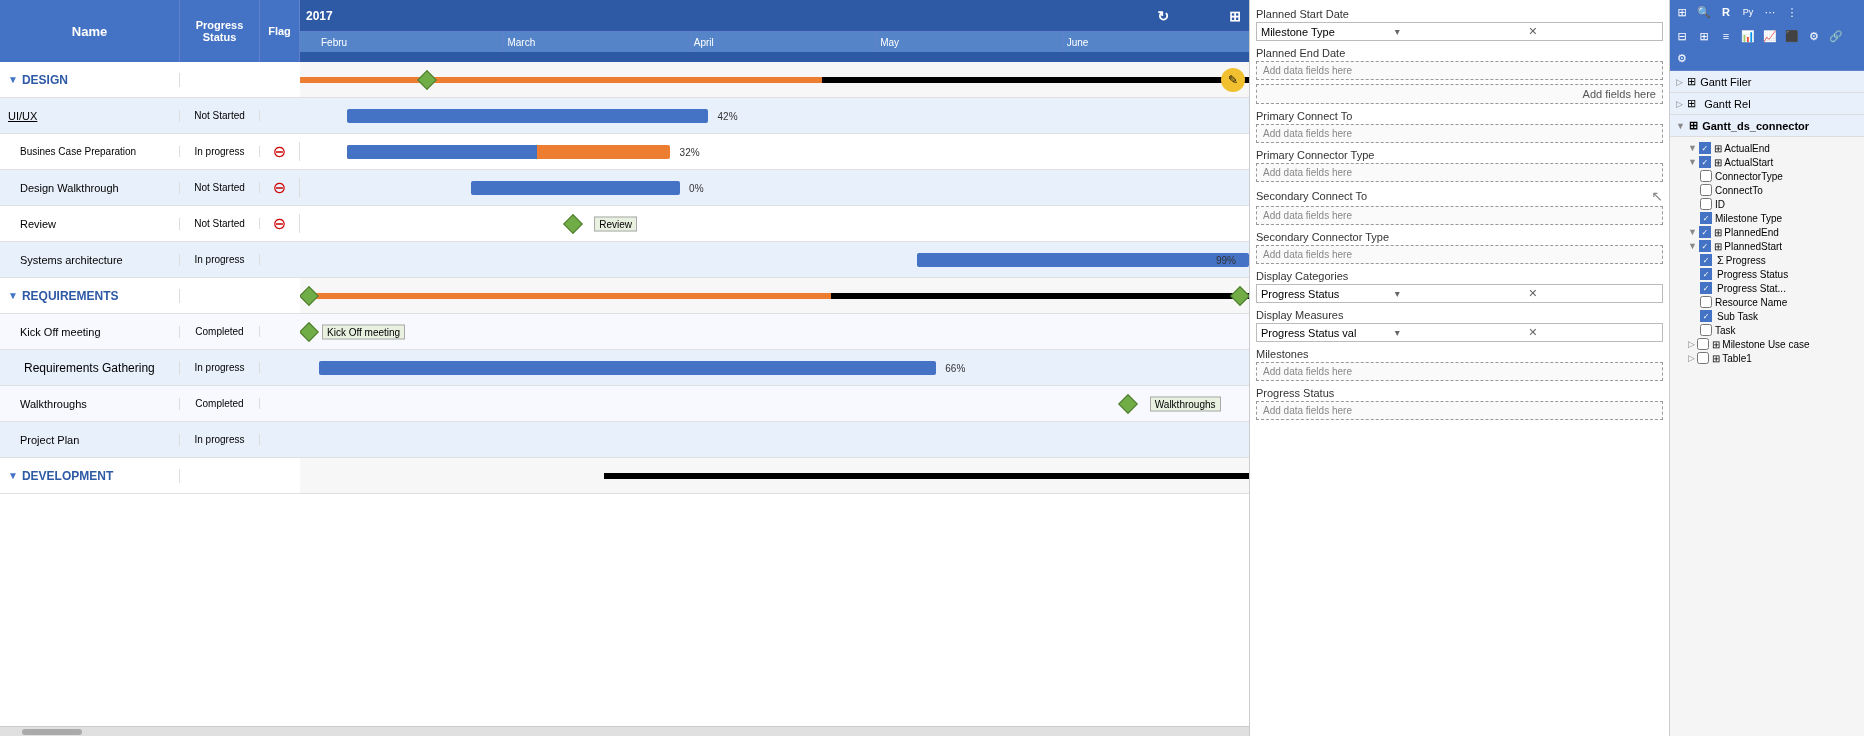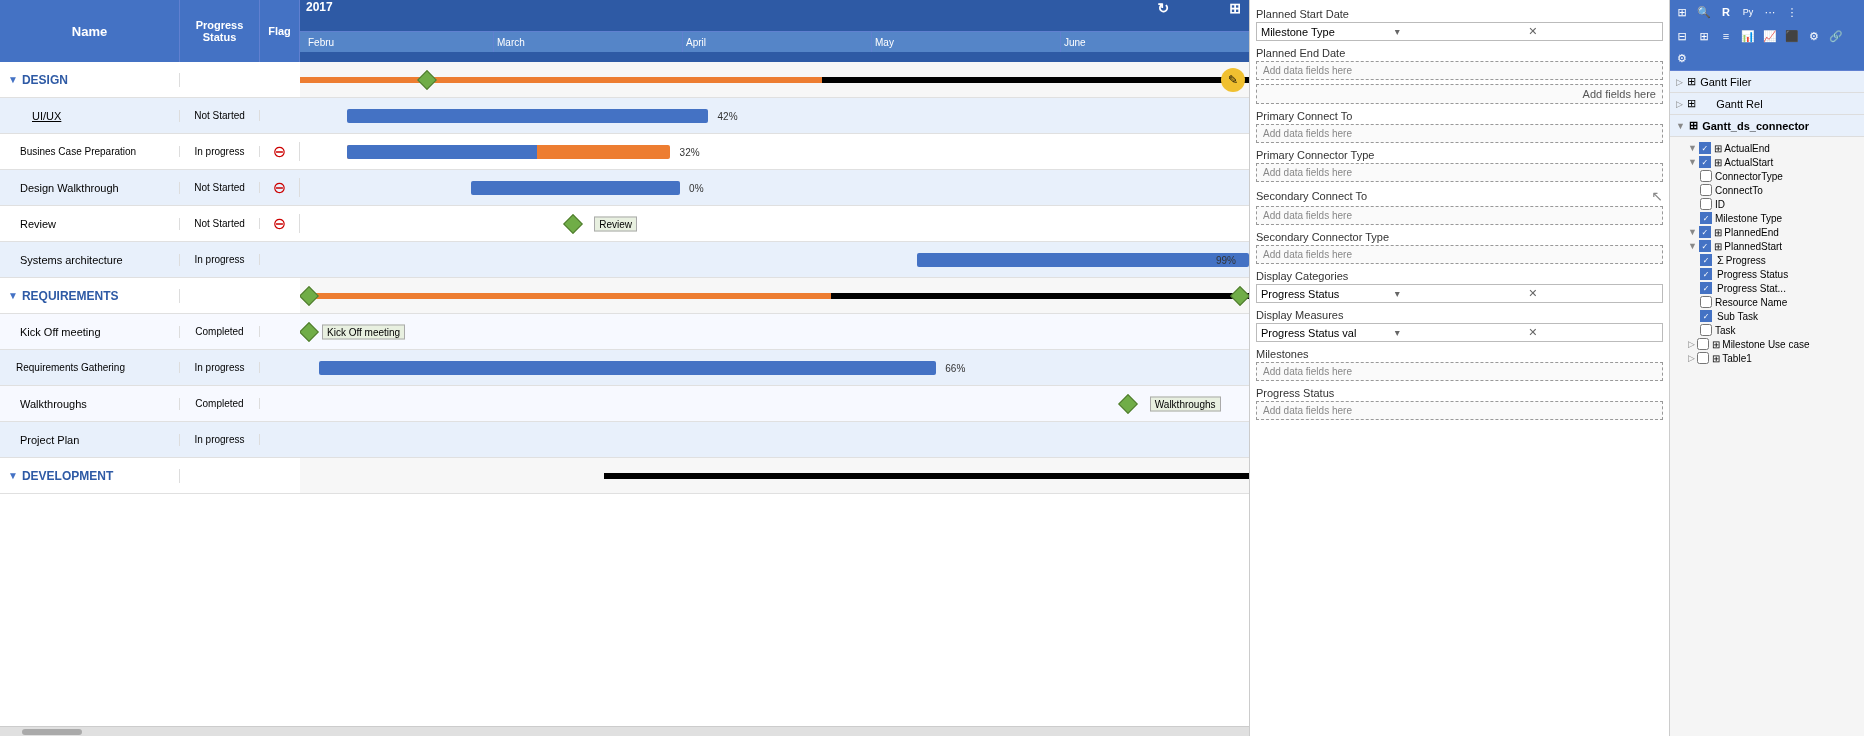--- a/index.html
+++ b/index.html
@@ -238,29 +238,29 @@
       <span>Name</span>
     </div>
     <div class="col-progress" style="background:#4472c4; color:#fff; border-right:1px solid #6080d0; font-size:11px; font-weight:bold; justify-content:center; text-align:center;">
       <span>Progress Status</span>
     </div>
     <div class="col-flag" style="background:#4472c4; color:#fff; border-right:1px solid #6080d0; font-size:11px; font-weight:bold;">
       <span>Flag</span>
     </div>
     <div class="timeline-header" style="flex:1; background:#2e5aa5; position:relative;">
 
-      <div style="height:32px; background:#2e5aa5; display:flex; align-items:flex-start; padding-left:6px; color:#fff; font-size:12px; font-weight:bold; border-bottom:1px solid #6080d0;">
+      <div style="height:32px; background:#2e5aa5; display:flex; align-items:center; padding-left:6px; color:#fff; font-size:12px; font-weight:bold; border-bottom:1px solid #6080d0;">
         <span>2017</span>
         <div style="margin-left:auto; margin-right:60px; color:#fff; font-size:14px; cursor:pointer;">↻</div>
         <div style="margin-right:8px; color:#fff; font-size:14px; cursor:pointer;">⊞</div>
       </div>
 
 
       <div style="height:20px; display:flex; background:#5585c8;">
-        <div style="flex:1; display:flex; align-items:center; padding-left:8px; color:#fff; font-size:10px; border-right:1px solid #6080d0;">Febru</div>
+        <div style="flex:1; display:flex; align-items:center; padding-left:21px; color:#fff; font-size:10px; border-right:1px solid #6080d0;">Febru</div>
         <div style="flex:1; display:flex; align-items:center; padding-left:3px; color:#fff; font-size:10px; border-right:1px solid #6080d0;">March</div>
         <div style="flex:1; display:flex; align-items:center; padding-left:3px; color:#fff; font-size:10px; border-right:1px solid #6080d0;">April</div>
         <div style="flex:1; display:flex; align-items:center; padding-left:3px; color:#fff; font-size:10px; border-right:1px solid #6080d0;">May</div>
         <div style="flex:1; display:flex; align-items:center; padding-left:3px; color:#fff; font-size:10px;">June</div>
       </div>
     </div>
   </div>
 
   <div class="gantt-body">
 
@@ -279,21 +279,21 @@
 
         <div class="diamond" style="left:120px;"></div>
 
         <div class="pct-label" style="right:6px;">60%</div>
 
         <div class="edit-icon">✎</div>
       </div>
     </div>
 
     <div class="gantt-row" style="background:#e8f0fb; height:36px;">
-      <div class="row-name" style="padding-left:32px;text-decoration:underline;">UI/UX</div>
+      <div class="row-name" style="padding-left:8px;text-decoration:underline;">UI/UX</div>
       <div class="row-progress-status">Not Started</div>
       <div class="row-flag"></div>
       <div class="row-timeline" style="background:#e8f0fb;">
         <div style="position:absolute; left:5%; width:38%; top:50%; transform:translateY(-50%); height:14px; background:#4472c4; border-radius:2px;"></div>
         <div class="pct-label" style="left:44%;">42%</div>
       </div>
     </div>
 
     <div class="gantt-row" style="height:36px;">
       <div class="row-name" style="padding-left:20px; font-size:10px;">Busines Case Preparation</div>
@@ -363,21 +363,21 @@
       <div class="row-name" style="padding-left:20px;">Kick Off meeting</div>
       <div class="row-progress-status">Completed</div>
       <div class="row-flag"></div>
       <div class="row-timeline">
         <div class="diamond" style="left:2px;"></div>
         <div class="milestone-label" style="left:22px;">Kick Off meeting</div>
       </div>
     </div>
 
     <div class="gantt-row" style="background:#e8f0fb; height:36px;">
-      <div class="row-name" style="padding-left:16px; font-size:10px;">Requirements Gathering</div>
+      <div class="row-name" style="padding-left:24px; font-size:12px;">Requirements Gathering</div>
       <div class="row-progress-status">In progress</div>
       <div class="row-flag"></div>
       <div class="row-timeline" style="background:#e8f0fb;">
         <div style="position:absolute; left:2%; width:65%; top:50%; transform:translateY(-50%); height:14px; background:#4472c4; border-radius:2px;"></div>
         <div class="pct-label" style="left:68%;">66%</div>
       </div>
     </div>
 
     <div class="gantt-row" style="height:36px;">
       <div class="row-name" style="padding-left:20px;">Walkthroughs</div>
@@ -512,21 +512,21 @@
   </div>
 
   <div style="background:#e8f0fb; padding:4px 6px; font-size:11px; border-bottom:1px solid #ddd; display:flex; align-items:center;">
     <span style="color:#888; font-size:9px;">▷</span>
     <span style="margin-left:4px;">⊞</span>
     <span style="margin-left:4px;">Gantt Filer</span>
   </div>
   <div style="background:#e8f0fb; padding:4px 6px; font-size:11px; border-bottom:1px solid #ddd; display:flex; align-items:center;">
     <span style="color:#888; font-size:9px;">▷</span>
     <span style="margin-left:4px;">⊞</span>
-    <span style="margin-left:20px;">Gantt Rel</span>
+    <span style="margin-left:8px;">Gantt Rel</span>
   </div>
 
   <div style="background:#e8f0fb; padding:4px 6px; font-size:11px; border-bottom:1px solid #ddd; display:flex; align-items:center; font-weight:bold;">
     <span style="color:#888; font-size:9px;">▼</span>
     <span style="margin-left:4px;">⊞</span>
     <span style="margin-left:4px;">Gantt_ds_connector</span>
   </div>
 
   <div class="rp-tree">
 

